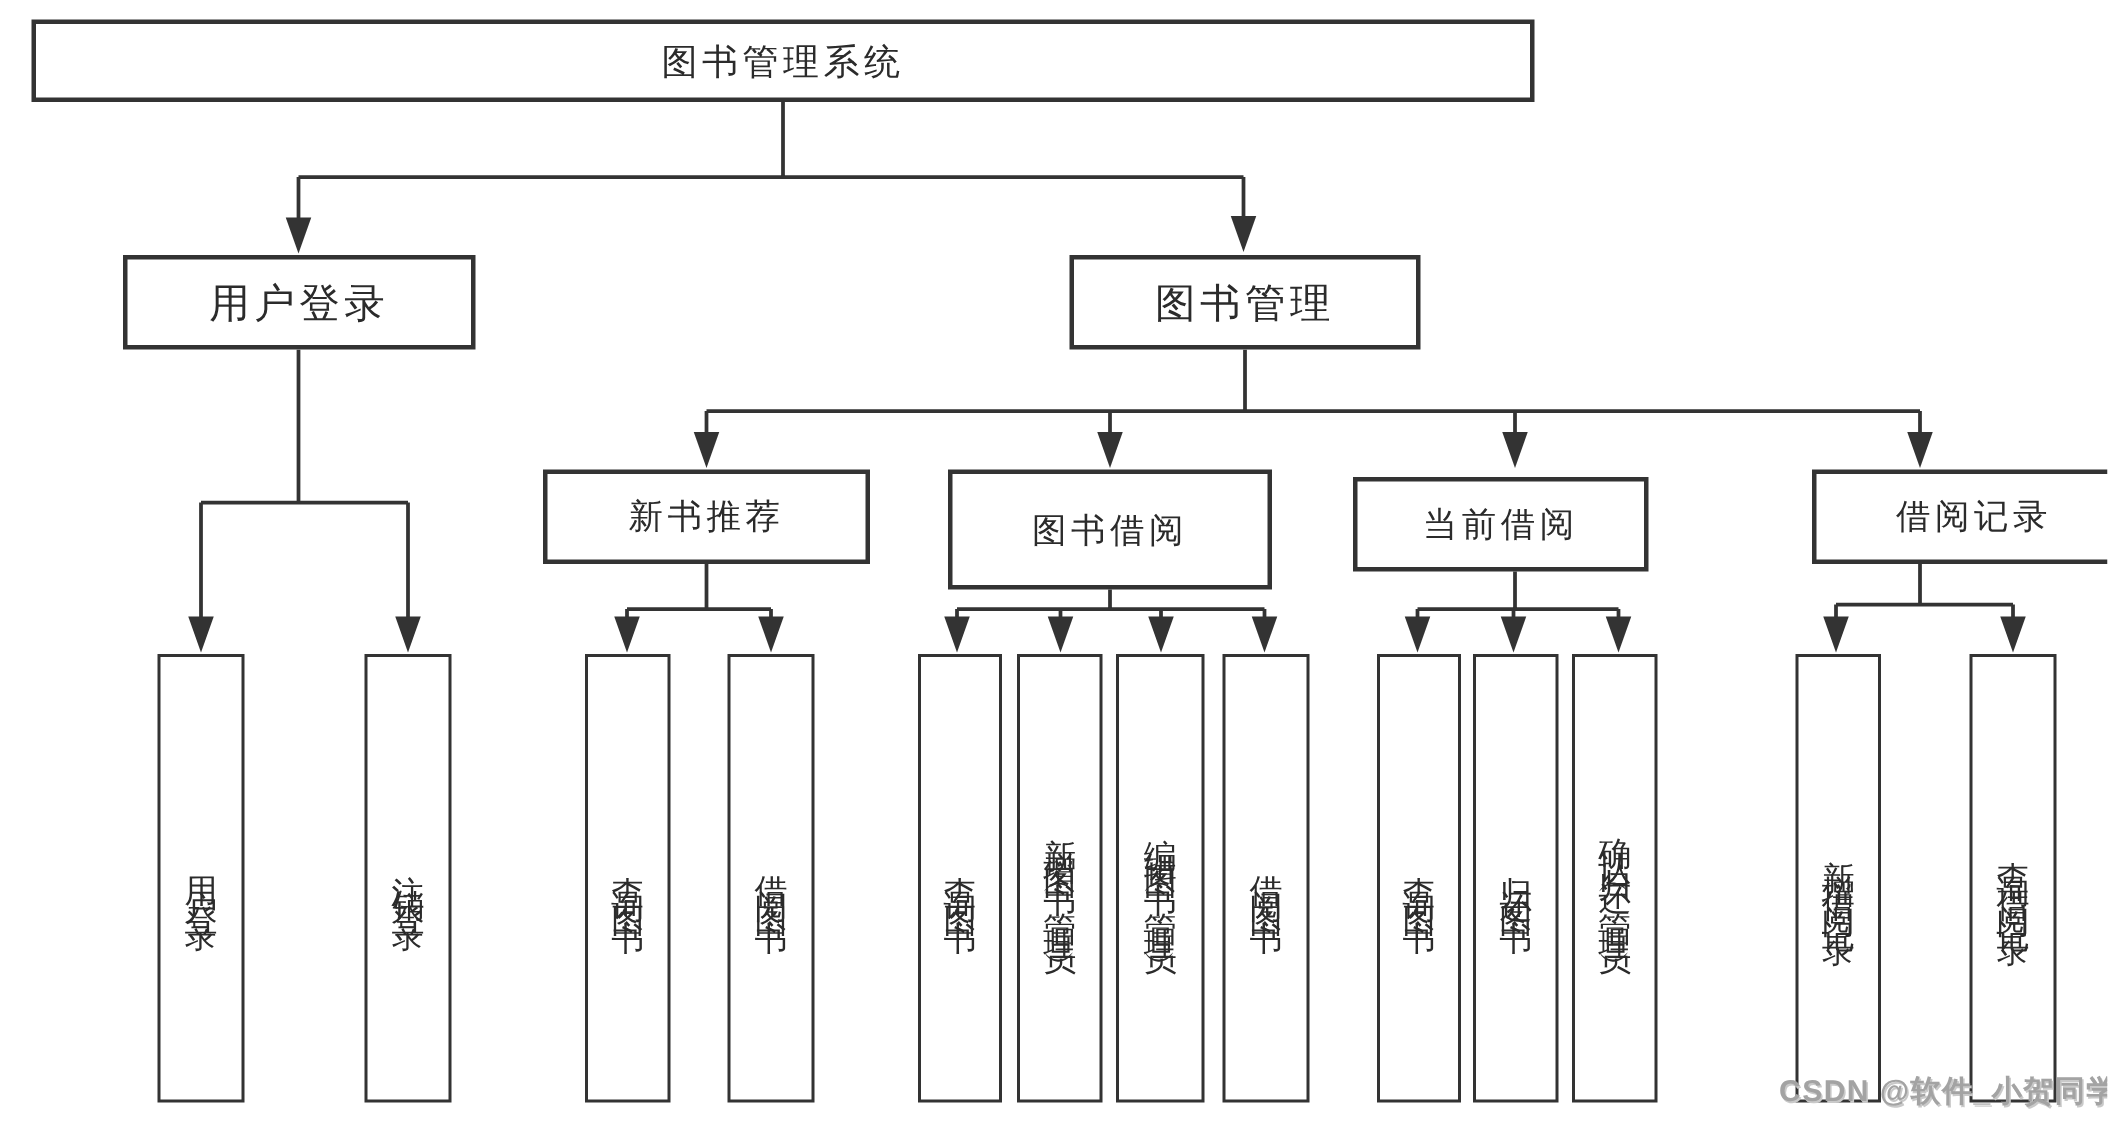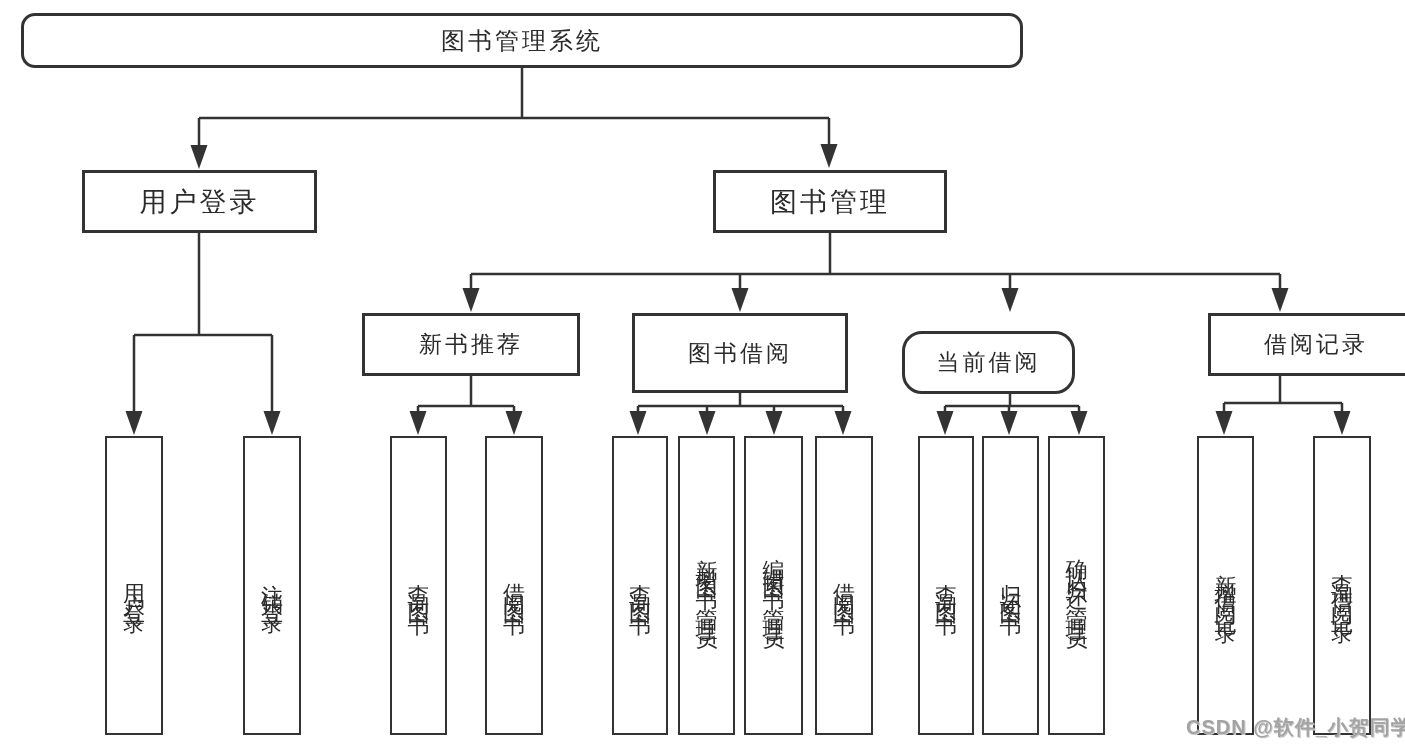--- a/index.html
+++ b/index.html
@@ -93,28 +93,28 @@
 
       <polygon points="936.5,411 953.5,411 945,435"></polygon>
       <polygon points="1000.5,411 1017.5,411 1009,435"></polygon>
       <polygon points="1070.5,411 1087.5,411 1079,435"></polygon>
 
       <polygon points="1215.5,411 1232.5,411 1224,435"></polygon>
       <polygon points="1333.5,411 1350.5,411 1342,435"></polygon>
     </g>
   </svg>
 
-  <div class="box hbox" style="left:21px; top:13px; width:1002px; height:55px;border-radius:14px;">图书管理系统</div>
+  <div class="box hbox" style="left:21px; top:13px; width:1002px; height:55px;">图书管理系统</div>
 
   <div class="box hbox l2" style="left:82px; top:170px; width:235px; height:63px;">用户登录</div>
   <div class="box hbox l3" style="left:362px; top:313px; width:218px; height:63px;">新书推荐</div>
 
   <div class="box hbox l2" style="left:713px; top:170px; width:234px; height:63px;">图书管理</div>
   <div class="box hbox l3" style="left:632px; top:313px; width:216px; height:80px;">图书借阅</div>
-  <div class="box hbox l3" style="left:902px; top:331px; width:173px; height:63px;border-radius:20px;">当前借阅</div>
+  <div class="box hbox l3" style="left:902px; top:318px; width:197px; height:63px;">当前借阅</div>
   <div class="box hbox l3" style="left:1172px; top:313px; width:216px; height:63px;margin-left:36px;">借阅记录</div>
 
   <div class="box vbox" style="left:105px; top:436px; width:58px; height:299px;">
     <span class="vtext">用户登录</span>
   </div>
   <div class="box vbox" style="left:243px; top:436px; width:58px; height:299px;">
     <span class="vtext">注销登录</span>
   </div>
 
   <div class="box vbox" style="left:390px; top:436px; width:57px; height:299px;">

